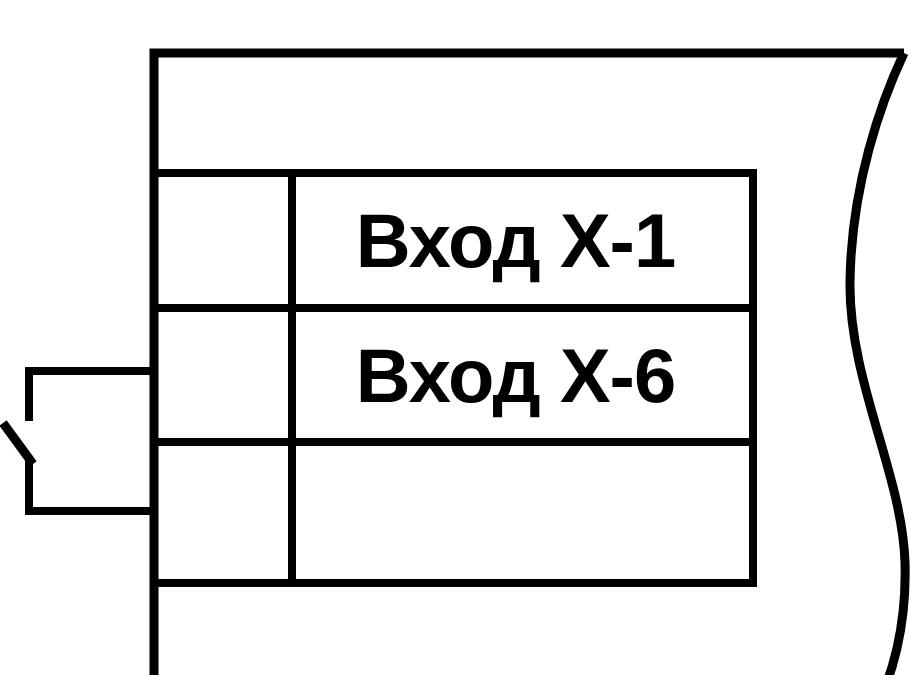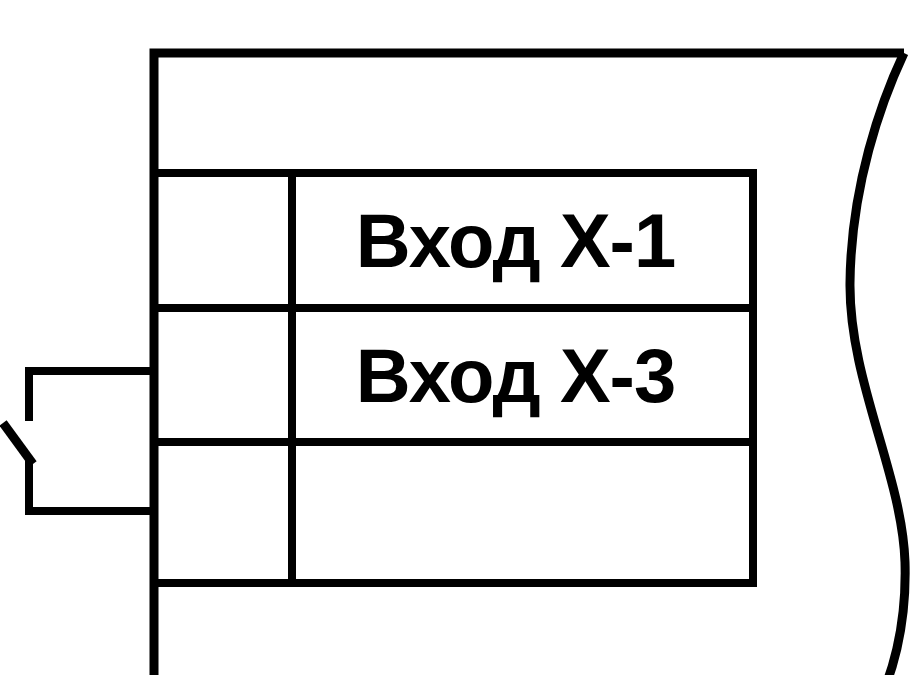--- a/index.html
+++ b/index.html
@@ -63,16 +63,16 @@
 
     <g stroke="#000000" stroke-width="8" fill="none">
       <path d="M 158 325 L 29 325 L 29 375"></path>
       <path d="M 158 465 L 29 465 L 29 414"></path>
       <path d="M 3 377 L 33 418" stroke-width="9"></path>
     </g>
   </svg>
 
   <div class="input-label label-row-1">Вход Х-1</div>
 
-  <div class="input-label label-row-2">Вход Х-3</div>
+  <div class="input-label label-row-2">Вход Х-6</div>
 
 
 </div>
 
 </body></html>

